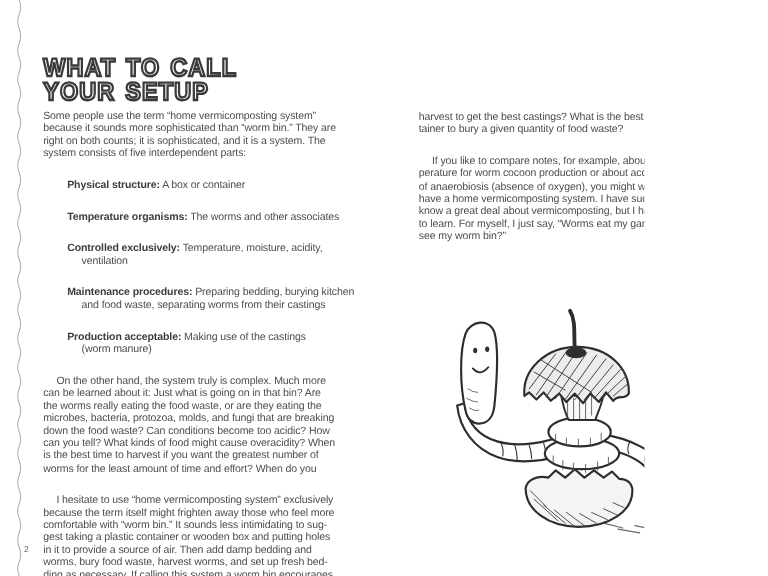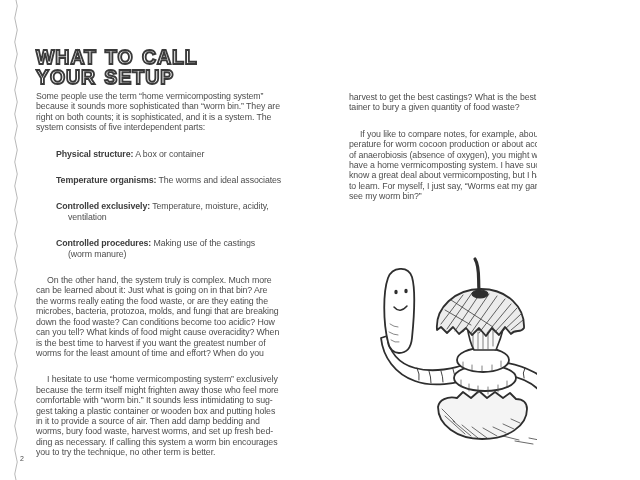--- a/index.html
+++ b/index.html
@@ -53,24 +53,26 @@
 YOUR SETUP</h1>
 
   <div id="left-column">
     <div class="body-text">Some people use the term “home vermicomposting system”
 because it sounds more sophisticated than “worm bin.” They are
 right on both counts; it is sophisticated, and it is a system. The
 system consists of five interdependent parts:</div>
 
     <div id="parts-list">
       <div class="part body-text"><b>Physical structure:</b><span> A box or container</span></div>
-      <div class="part body-text"><b>Temperature organisms:</b><span> The worms and ideal associates</span></div>
+      <div class="part body-text"><b>Temperature organisms:</b><span> The worms and other associates</span></div>
       <div class="part body-text"><b>Controlled exclusively:</b><span> Temperature, moisture, acidity,
 ventilation</span></div>
-      <div class="part body-text"><b>Controlled procedures:</b><span> Making use of the castings
+      <div class="part body-text"><b>Maintenance procedures:</b><span> Preparing bedding, burying kitchen
+and food waste, separating worms from their castings</span></div>
+      <div class="part body-text"><b>Production acceptable:</b><span> Making use of the castings
 (worm manure)</span></div>
     </div>
 
     <div class="body-text para-indent">On the other hand, the system truly is complex. Much more
 can be learned about it: Just what is going on in that bin? Are
 the worms really eating the food waste, or are they eating the
 microbes, bacteria, protozoa, molds, and fungi that are breaking
 down the food waste? Can conditions become too acidic? How
 can you tell? What kinds of food might cause overacidity? When
 is the best time to harvest if you want the greatest number of

